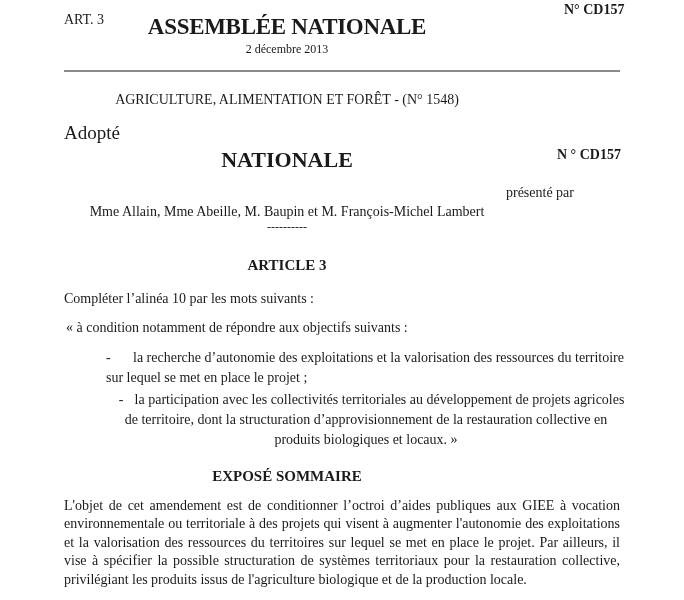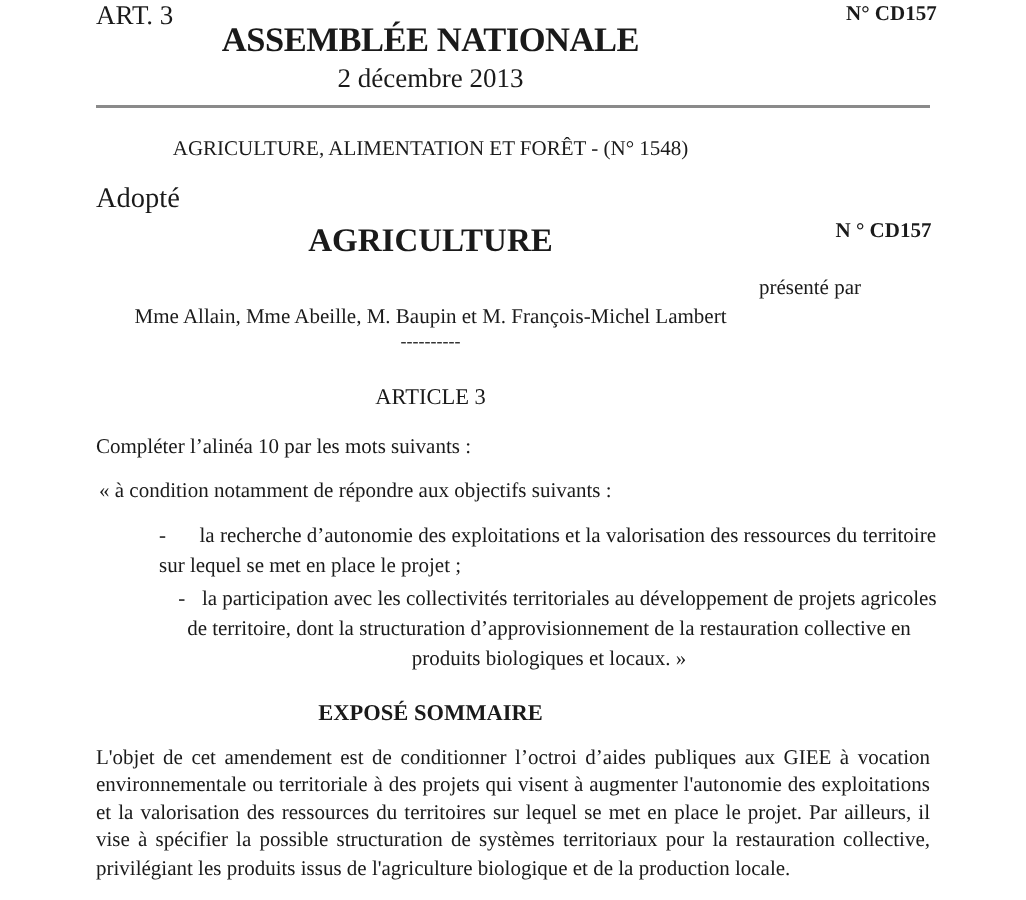--- a/index.html
+++ b/index.html
@@ -11,39 +11,39 @@
       width: 684px;
       height: 600px;
       position: relative;
       overflow: hidden;
       font-family: "Liberation Serif", "DejaVu Serif", serif;
       color: #1a1a1a;
     }
     .abs { position: absolute; white-space: nowrap; }
     .center { left: 0; width: 574px; text-align: center; }
 
-    #art-ref { left: 64px; top: 0; font-size: 18px; text-align: center; }
+    #art-ref { left: 64px; top: 12px; font-size: 14px; text-align: center; }
     #header-number { left: 564px; top: 2px; font-size: 14px; font-weight: bold; }
     #assembly-title { top: 14px; font-size: 23px; font-weight: bold; letter-spacing: -0.3px; }
-    #session-date { top: 42px; font-size: 18px; }
+    #session-date { top: 42px; font-size: 12px; }
     #header-rule {
       position: absolute; left: 64px; top: 70px; width: 556px; height: 2px;
       background: #8a8a8a;
     }
     #bill-title { top: 92px; font-size: 14px; }
 
     #status-label { left: 64px; top: 122px; font-size: 19px; }
     #amendment-title { top: 147px; font-size: 22px; font-weight: bold; }
     #amendment-number { left: 557px; top: 147px; font-size: 14px; font-weight: bold; }
 
     #presented-by { top: 185px; font-size: 14px; text-align: right; }
     #authors { top: 204px; font-size: 14px; text-align: center; }
     #separator { top: 220px; font-size: 12px; letter-spacing: 0; }
 
-    #article-heading { top: 257px; font-size: 15px; font-weight: normal; }
+    #article-heading { top: 257px; font-size: 15px; font-weight: bold; }
 
     #instruction { left: 64px; top: 291px; font-size: 14px; }
     #quote-intro { left: 66px; top: 320px; font-size: 14px; }
 
     .list-item {
       position: absolute; left: 106px; width: 520px; font-size: 14px; line-height: 20px;
       white-space: normal;
     }
     .list-item .dash { display: inline-block; width: 27px; }
     #list-item-1 { top: 348px; }
@@ -60,21 +60,21 @@
 <body>
 
 <div class="abs" id="art-ref">ART. 3</div>
 <div class="abs" id="header-number">N° CD157</div>
 <div class="abs center" id="assembly-title">ASSEMBLÉE NATIONALE</div>
 <div class="abs center" id="session-date">2 décembre 2013</div>
 <div id="header-rule"></div>
 <div class="abs center" id="bill-title">AGRICULTURE, ALIMENTATION ET FORÊT - (N° 1548)</div>
 
 <div class="abs" id="status-label">Adopté</div>
-<div class="abs center" id="amendment-title">AGRICULTURE</div>
+<div class="abs center" id="amendment-title">NATIONALE</div>
 <div class="abs" id="amendment-number">N ° CD157</div>
 
 <div class="abs center" id="presented-by">présenté par</div>
 <div class="abs center" id="authors">Mme Allain, Mme Abeille, M. Baupin et M. François-Michel Lambert</div>
 <div class="abs center" id="separator">----------</div>
 
 <div class="abs center" id="article-heading">ARTICLE 3</div>
 
 <div class="abs" id="instruction">Compléter l’alinéa 10 par les mots suivants :</div>
 <div class="abs" id="quote-intro">« à condition notamment de répondre aux objectifs suivants :</div>

